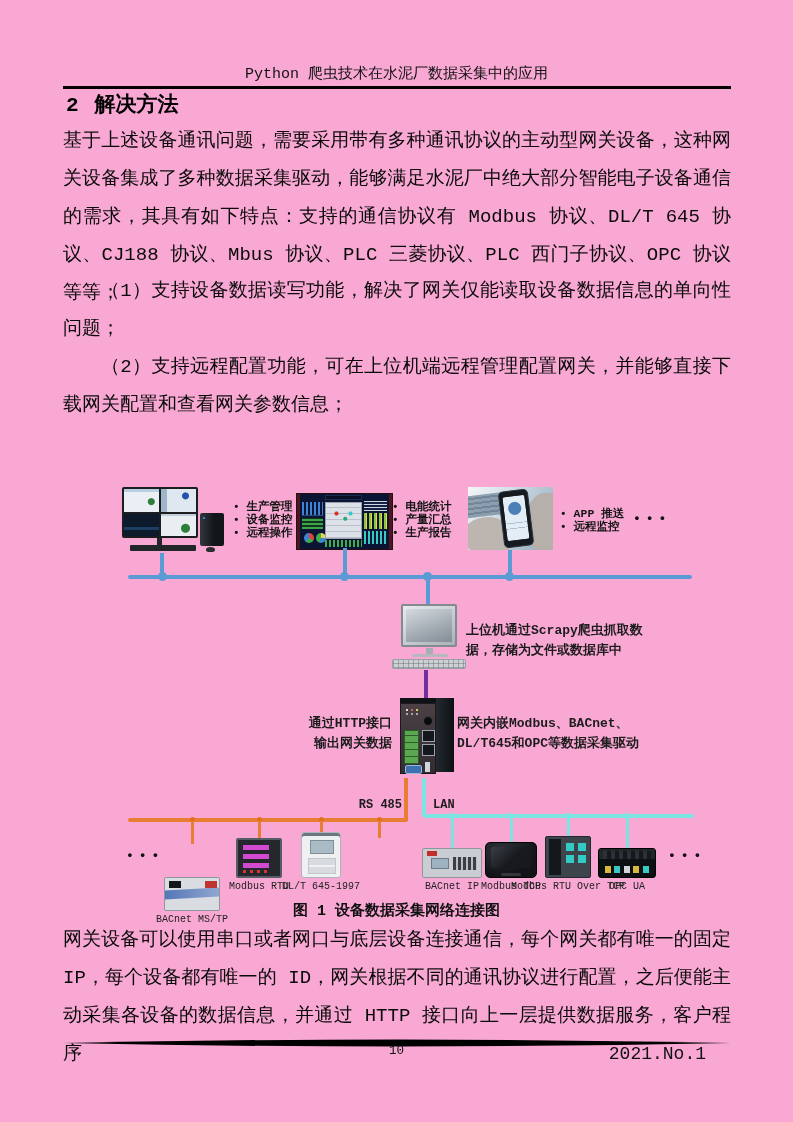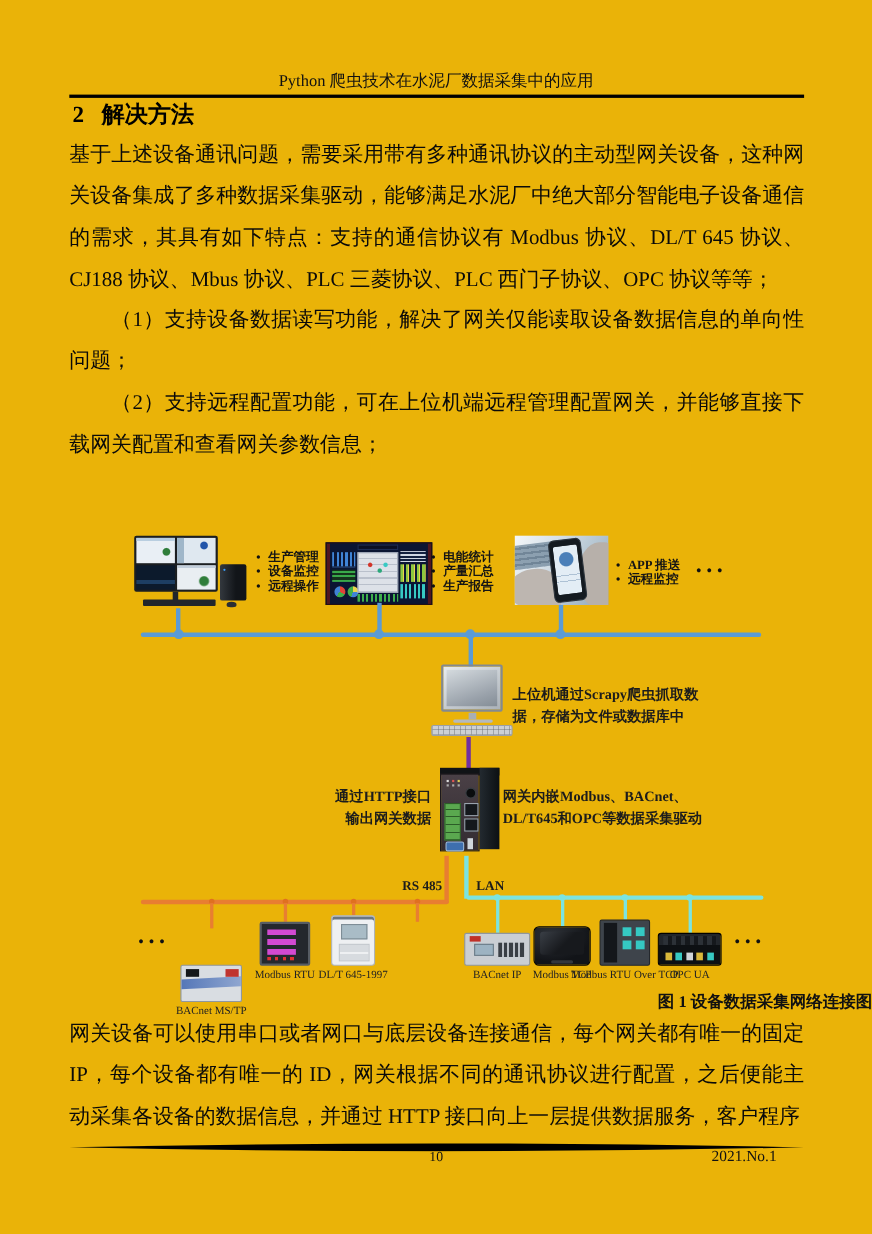--- a/index.html
+++ b/index.html
@@ -1,27 +1,27 @@
 <!DOCTYPE html>
 <html><head>
 <meta charset="utf-8">
 <style>
   html,body{margin:0;padding:0;background:#ffffff;}
-  .page{position:relative;width:793px;height:1122px;background:#eab308;margin:0 auto;overflow:hidden;
-        font-family:Liberation Serif, serif;color:#0a0a0a;}
+  .page{position:relative;width:793px;height:1122px;background:#f9a8d4;margin:0 auto;overflow:hidden;
+        font-family:Liberation Mono, monospace;color:#0a0a0a;}
   .abs{position:absolute;}
 
   
   .hdr-title{top:64px;left:0;width:793px;text-align:center;font-size:15px;font-weight:500;color:#111;}
   .hdr-rule{top:86px;left:63px;width:668px;height:3px;background:#000;}
   .sec-heading{top:90px;left:66px;font-size:21px;font-weight:700;color:#000;}
   .sec-num{margin-right:16px;}
   .para{left:63px;width:668px;font-size:19px;line-height:38px;color:#0a0a0a;text-align:justify;margin:0;}
   .indent{text-indent:38px;}
-  .fig-caption{top:901px;left:0;width:793px;text-align:right;font-size:15px;font-weight:600;color:#111;}
+  .fig-caption{top:901px;left:0;width:793px;text-align:center;font-size:15px;font-weight:600;color:#111;}
 
   
   .blist{display:flex;flex-direction:column;gap:1px;}
   .brow{display:flex;align-items:center;gap:7px;height:12px;}
   .blt{font-size:11px;line-height:11px;font-weight:900;color:#111;}
   .blbl{font-size:11.5px;line-height:12px;font-weight:600;color:#151515;white-space:nowrap;}
   .note{font-size:13px;font-weight:600;color:#1c1c1c;line-height:20px;white-space:pre-line;}
   .ra{text-align:right;}
   .buslabel{font-size:12px;font-weight:600;color:#1c1c1c;white-space:nowrap;}
   .dots{font-size:13px;font-weight:900;letter-spacing:5px;color:#111;white-space:nowrap;}
@@ -147,21 +147,21 @@
 
   .da-opc{width:58px;height:30px;background:linear-gradient(180deg,#22262b 0 35%,#0d1013 35%);border:1px solid #000;border-radius:3px;}
   .da-opc::before{left:4px;top:2px;right:4px;height:8px;background:repeating-linear-gradient(90deg,#2c3137 0 4px,#15181c 4px 8px);}
   .da-opc::after{left:6px;bottom:4px;width:46px;height:7px;background-repeat:no-repeat;
                  background-image:linear-gradient(#d9b83a,#d9b83a),linear-gradient(#37c9c3,#37c9c3),linear-gradient(#cfd4d9,#cfd4d9),linear-gradient(#d9b83a,#d9b83a),linear-gradient(#37c9c3,#37c9c3);
                  background-position:0 0,9px 0,19px 0,28px 0,38px 0;background-size:6px 7px;}
 
   
   .f-rule{top:1034px;left:63px;width:668px;height:8px;}
   .f-page{top:1044px;left:0;width:793px;text-align:center;font-size:12.5px;color:#111;}
-  .f-issue{top:1044px;left:63px;width:643px;text-align:right;font-size:14px;color:#111;}
+  .f-issue{top:1044px;left:63px;width:643px;text-align:right;font-size:18px;color:#111;}
 </style>
 </head>
 <body>
 
 <div class="page">
 
   <div class="abs hdr-title">Python 爬虫技术在水泥厂数据采集中的应用</div>
   <div class="abs hdr-rule"></div>
 
   <div class="abs sec-heading">

